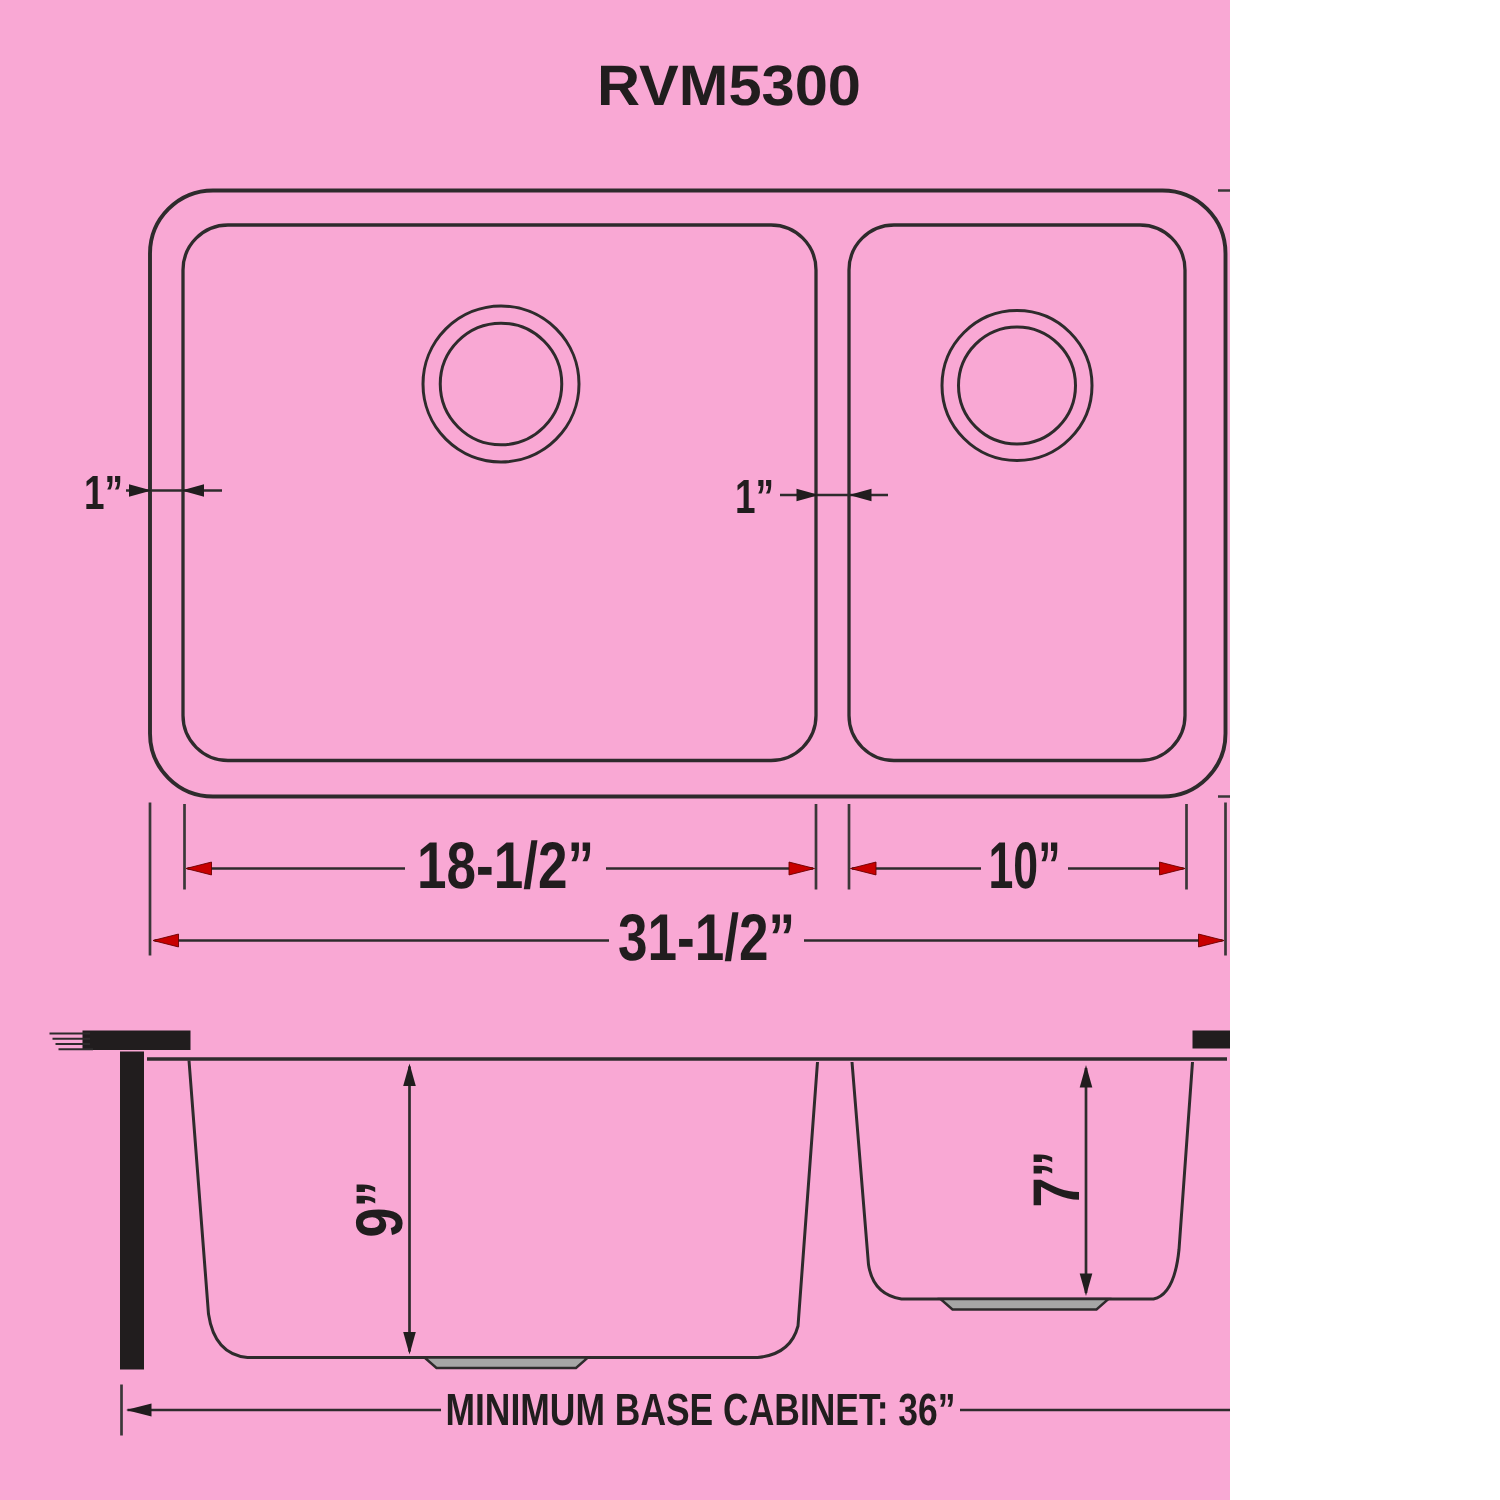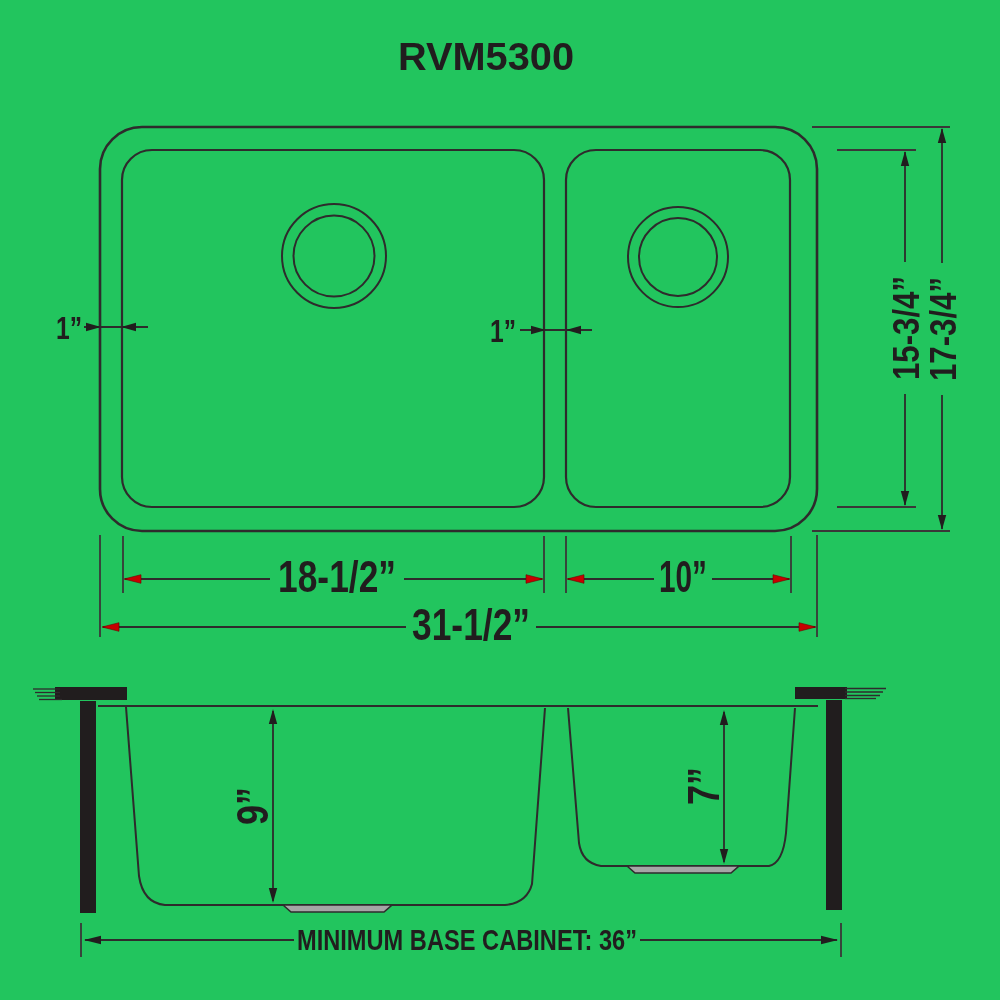--- a/index.html
+++ b/index.html
@@ -1,16 +1,16 @@
 <!DOCTYPE html>
 <html><head>
 <meta charset="utf-8">
 <style>
   html,body{margin:0;padding:0;background:#ffffff;}
-  .stage{position:relative;width:1000px;height:1000px;background:#22c55e;overflow:hidden;}
+  .stage{position:relative;width:820px;height:1000px;background:#f9a8d4;overflow:hidden;}
   svg{display:block;}
   text{font-family:"Liberation Sans","DejaVu Sans",sans-serif;font-weight:bold;fill:#211d1e;}
   .ln{stroke:#2e2b2c;fill:none;}
   .dim{stroke:#2e2b2c;stroke-width:1.8;fill:none;}
   .ext{stroke:#3a3738;stroke-width:1.8;fill:none;}
   .thin{stroke:#2e2b2c;stroke-width:1.3;fill:none;}
   .solid{fill:#211d1e;stroke:none;}
   .ah{fill:#211d1e;stroke:none;}
   .ahr{stroke:#6b0000;stroke-width:0.6;}
   .drain{fill:#a6a6a6;stroke:#2e2b2c;stroke-width:1.6;}

